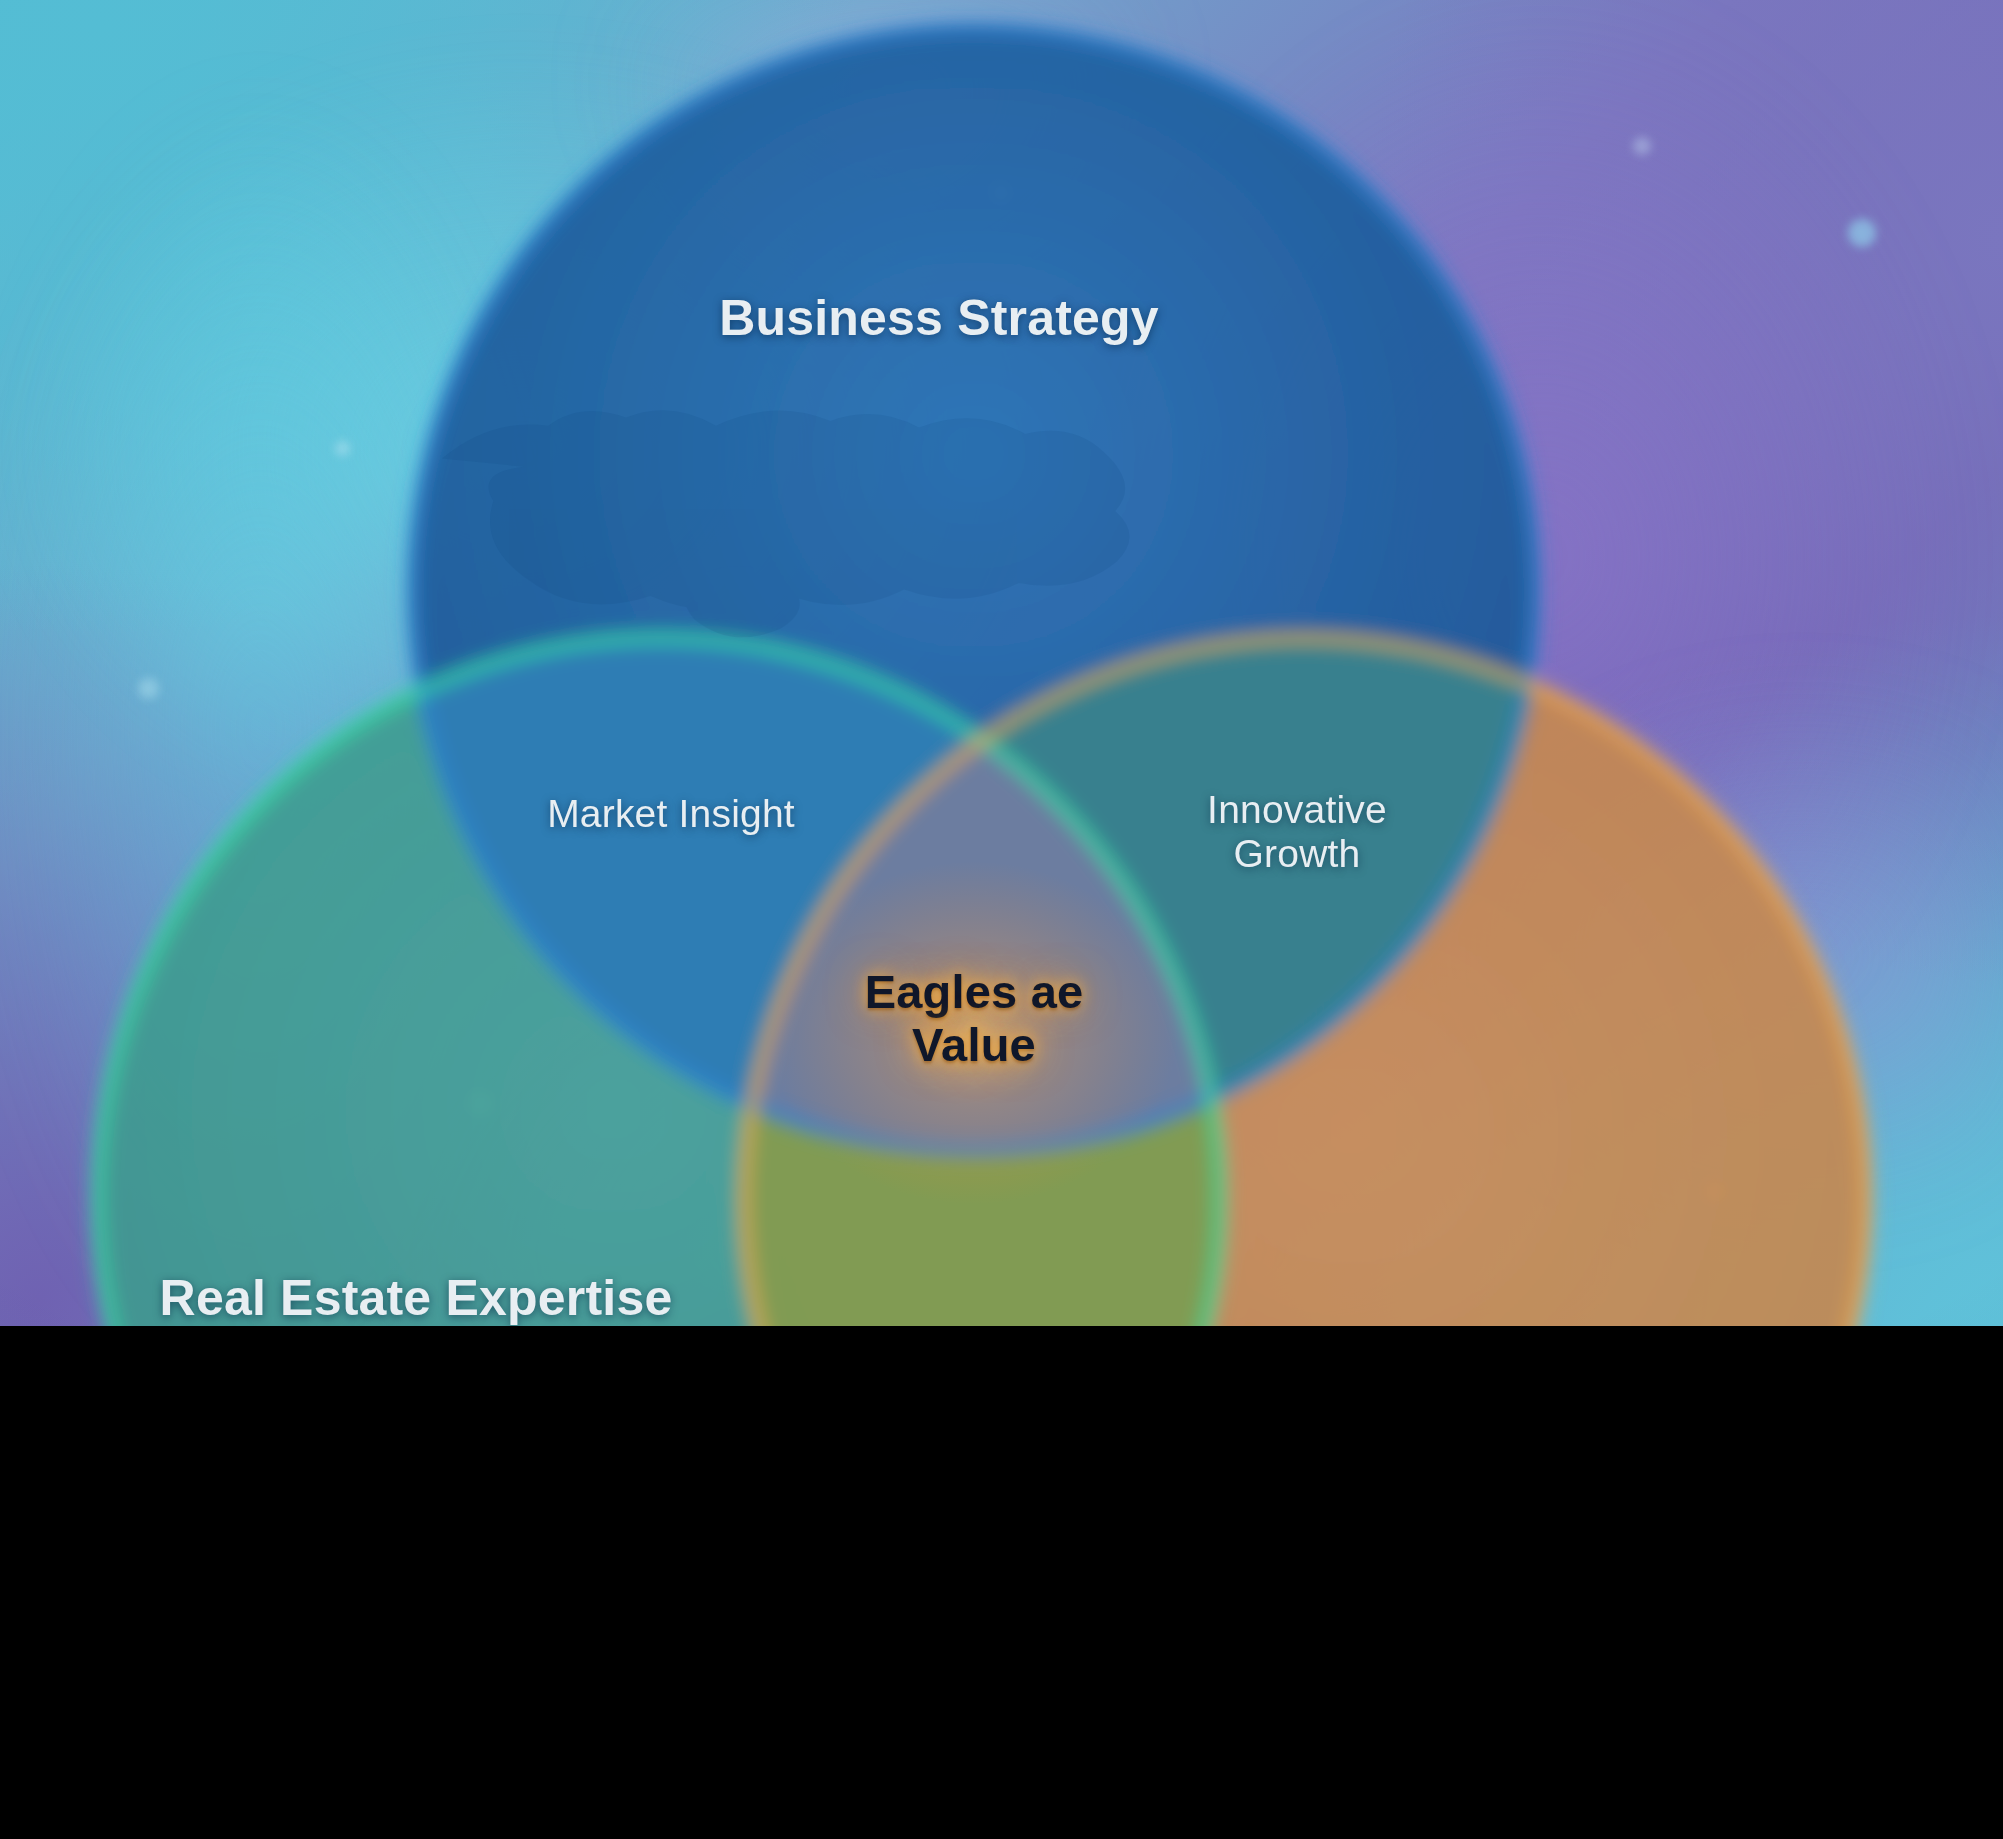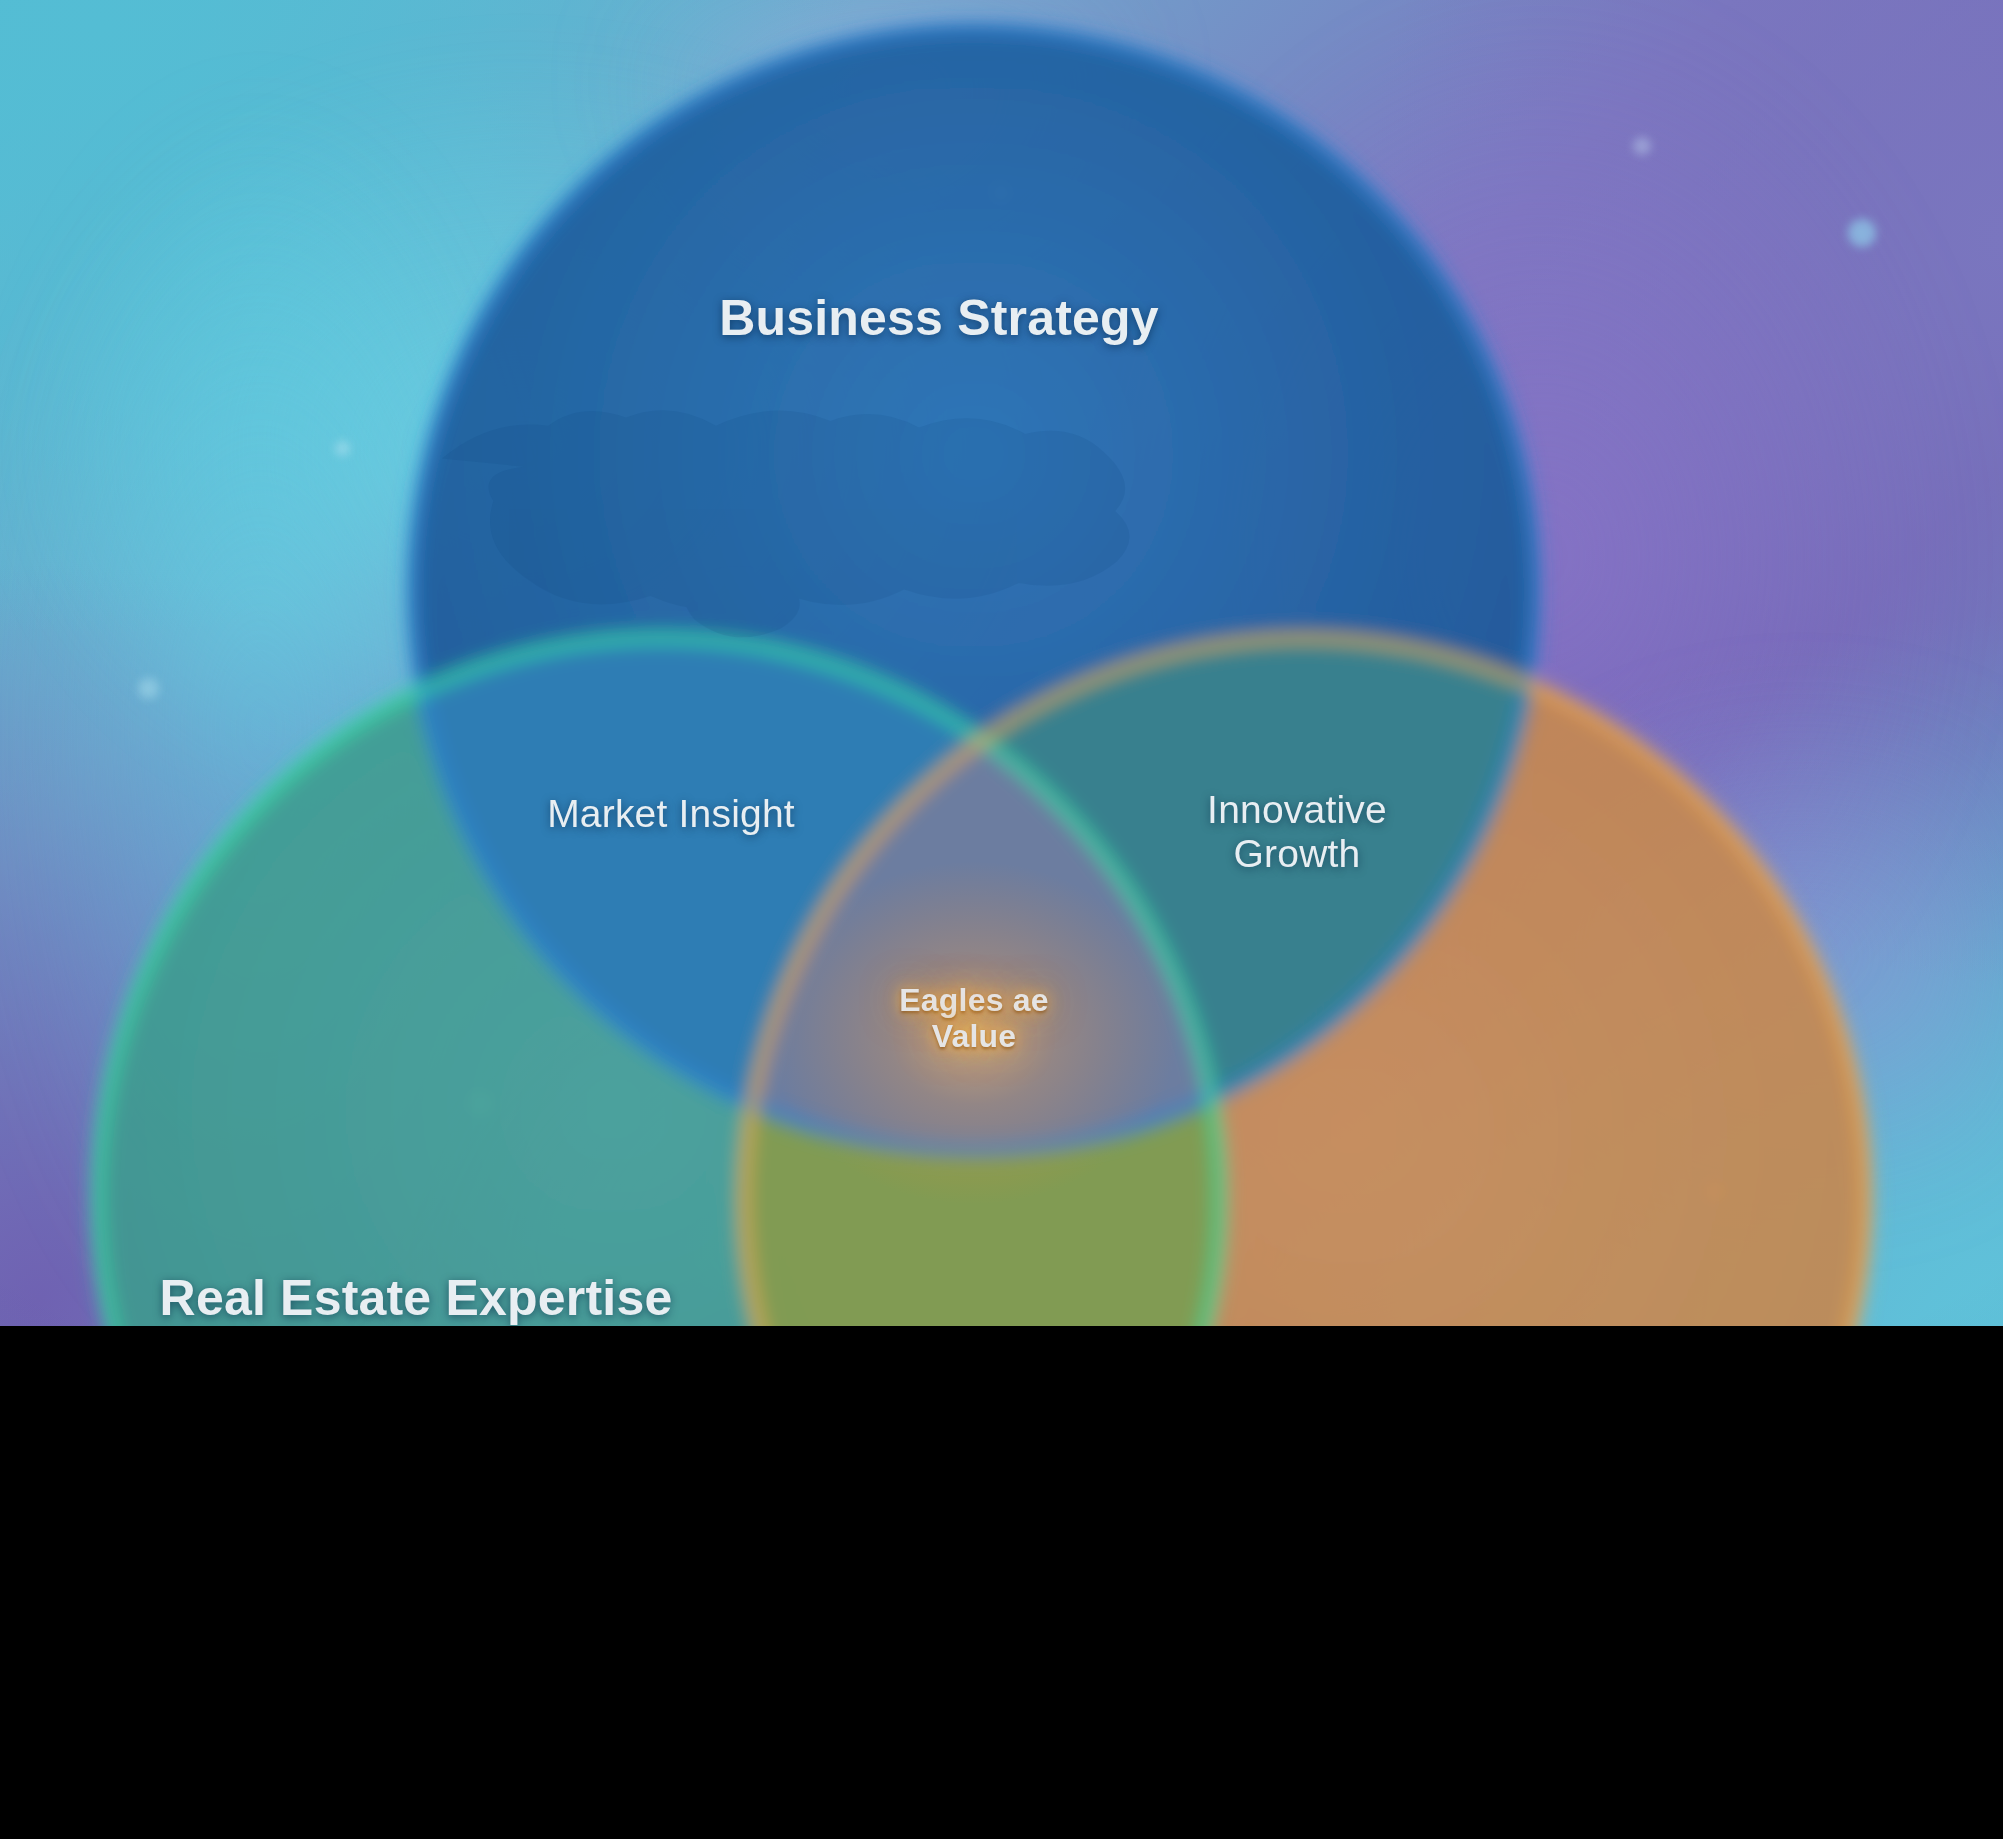--- a/index.html
+++ b/index.html
@@ -73,24 +73,24 @@
     text-align: center;
     color: #e8eef2;
     white-space: pre-line;
     letter-spacing: 0.2px;
     text-shadow: 0 1.6px 8.2px rgba(0,30,60,0.55);
     pointer-events: auto;
   }
   .lbl-main  { font-size: 50px; font-weight: 600; }
   .lbl-pair  { font-size: 39px; font-weight: 500; line-height: 1.12; }
   .lbl-core  {
-    font-size: 32px;
+    font-size: 47px;
     font-weight: 600;
     line-height: 1.12;
-    color: #e5e5e5;
+    color: #0f172a;
     text-shadow:
       0 0 14.7px rgba(255,180,60,0.95),
       0 0 38px rgba(255,150,30,0.70),
       0 1.6px 3.3px rgba(90,40,0,0.65);
     text-align: center;
   }
 </style>
 </head>
 <body>
 

